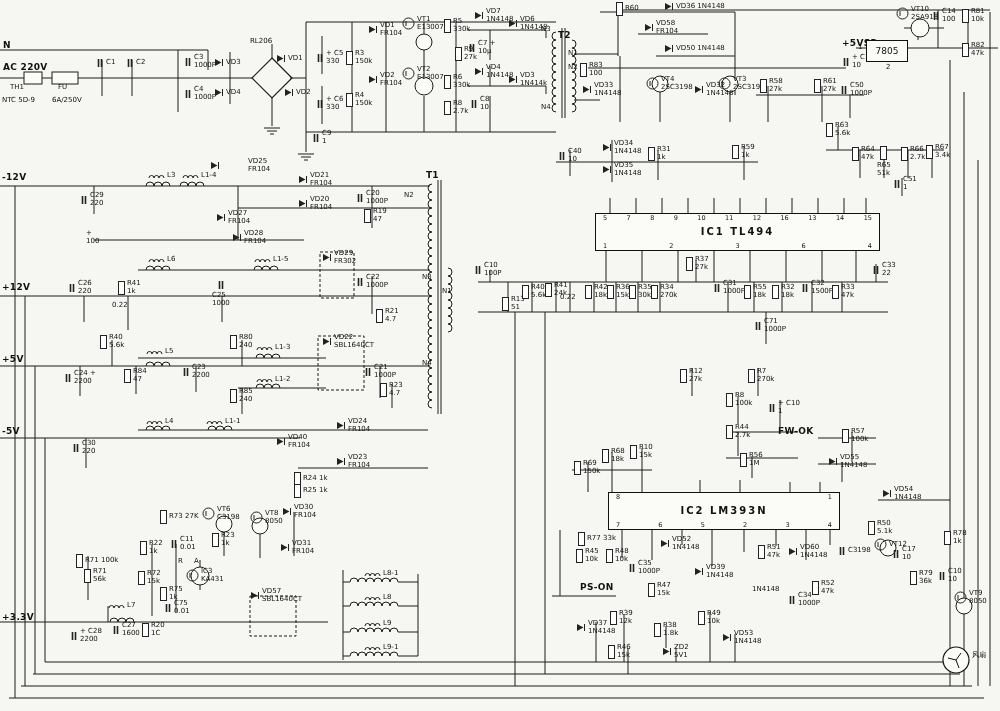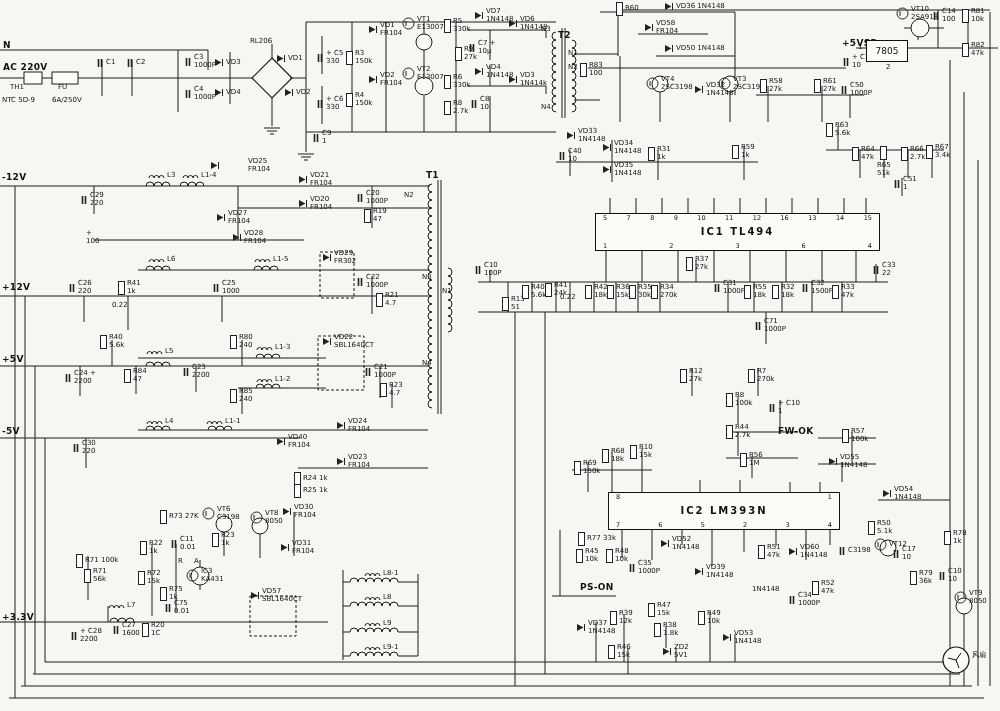--- a/index.html
+++ b/index.html
@@ -309,21 +309,21 @@
           </svg></span><span class="txt">VD36 1N4148</span></div>
       <div class="lbl" style="left: 644px; top: 20px;"><span class="g"><svg width="10" height="9">
             <path d="M1 1L7.5 4.5L1 8Z" fill="#222"></path>
             <path d="M8.5 1V8" stroke="#222"></path>
           </svg></span><span class="txt">VD58
 FR104</span></div>
       <div class="lbl" style="left: 664px; top: 44px;"><span class="g"><svg width="10" height="9">
             <path d="M1 1L7.5 4.5L1 8Z" fill="#222"></path>
             <path d="M8.5 1V8" stroke="#222"></path>
           </svg></span><span class="txt">VD50 1N4148</span></div>
-      <div class="lbl" style="left: 566px; top: 82px; margin-top: 46px;"><span class="g"><svg width="10" height="9">
+      <div class="lbl" style="left: 582px; top: 82px;"><span class="g"><svg width="10" height="9">
             <path d="M1 1L7.5 4.5L1 8Z" fill="#222"></path>
             <path d="M8.5 1V8" stroke="#222"></path>
           </svg></span><span class="txt">VD33
 1N4148</span></div>
       <div class="lbl" style="left: 646px; top: 76px;"><span class="g"><svg width="13" height="13">
             <circle cx="6.5" cy="6.5" r="5.5" fill="none" stroke="#222"></circle>
             <path d="M4 4v5" stroke="#222"></path>
           </svg></span><span class="txt">VT4
 2SC3198</span></div>
       <div class="lbl" style="left: 694px; top: 82px;"><span class="g"><svg width="10" height="9">
@@ -612,21 +612,21 @@
 1N4148</span></div>
       <div class="lbl" style="left: 610px; top: 610px;"><span class="g"><svg width="7" height="14">
             <rect x="0.5" y="0.5" width="6" height="13" fill="#fff" stroke="#222"></rect>
           </svg></span><span class="txt">R39
 12k</span></div>
       <div class="lbl" style="left: 576px; top: 620px;"><span class="g"><svg width="10" height="9">
             <path d="M1 1L7.5 4.5L1 8Z" fill="#222"></path>
             <path d="M8.5 1V8" stroke="#222"></path>
           </svg></span><span class="txt">VD37
 1N4148</span></div>
-      <div class="lbl" style="left: 648px; top: 602px;"><span class="g"><svg width="7" height="14">
+      <div class="lbl" style="left: 648px; top: 582px;"><span class="g"><svg width="7" height="14">
             <rect x="0.5" y="0.5" width="6" height="13" fill="#fff" stroke="#222"></rect>
           </svg></span><span class="txt">R47
 15k</span></div>
       <div class="lbl" style="left: 654px; top: 622px;"><span class="g"><svg width="7" height="14">
             <rect x="0.5" y="0.5" width="6" height="13" fill="#fff" stroke="#222"></rect>
           </svg></span><span class="txt">R38
 1.8k</span></div>
       <div class="lbl" style="left: 662px; top: 644px;"><span class="g"><svg width="10" height="9">
             <path d="M1 1L7.5 4.5L1 8Z" fill="#222"></path>
             <path d="M8.5 1V8" stroke="#222"></path>
@@ -711,29 +711,29 @@
 FR302</span></div>
       <div class="lbl" style="left: 68px; top: 280px;"><span class="g"><svg width="8" height="10">
             <path d="M2.5 1V9M5.5 1V9" stroke="#222" stroke-width="1.6"></path>
           </svg></span><span class="txt">C26
 220</span></div>
       <div class="lbl" style="left: 118px; top: 280px;"><span class="g"><svg width="7" height="14">
             <rect x="0.5" y="0.5" width="6" height="13" fill="#fff" stroke="#222"></rect>
           </svg></span><span class="txt">R41
 1k</span></div>
       <div class="lbl" style="left: 112px; top: 302px;"><span class="txt">0.22</span></div>
-      <div class="lbl" style="left: 212px; top: 280px;"><span class="g"><svg width="8" height="10">
+      <div class="lbl" style="left: 212px; top: 280px; flex-direction: column;"><span class="g"><svg width="8" height="10">
             <path d="M2.5 1V9M5.5 1V9" stroke="#222" stroke-width="1.6"></path>
           </svg></span><span class="txt">C25
 1000</span></div>
       <div class="lbl" style="left: 356px; top: 274px;"><span class="g"><svg width="8" height="10">
             <path d="M2.5 1V9M5.5 1V9" stroke="#222" stroke-width="1.6"></path>
           </svg></span><span class="txt">C22
 1000P</span></div>
-      <div class="lbl" style="left: 376px; top: 292px;"><span class="g"><svg width="7" height="14">
+      <div class="lbl" style="left: 376px; top: 308px;"><span class="g"><svg width="7" height="14">
             <rect x="0.5" y="0.5" width="6" height="13" fill="#fff" stroke="#222"></rect>
           </svg></span><span class="txt">R21
 4.7</span></div>
       <div class="lbl" style="left: 422px; top: 274px;"><span class="txt">N3</span></div>
       <div class="lbl" style="left: 442px; top: 288px;"><span class="txt">N1</span></div>
       <div class="lbl" style="left: 100px; top: 334px;"><span class="g"><svg width="7" height="14">
             <rect x="0.5" y="0.5" width="6" height="13" fill="#fff" stroke="#222"></rect>
           </svg></span><span class="txt">R40
 5.6k</span></div>
       <div class="lbl" style="left: 146px; top: 348px;"><span class="g"><svg width="17" height="6">

